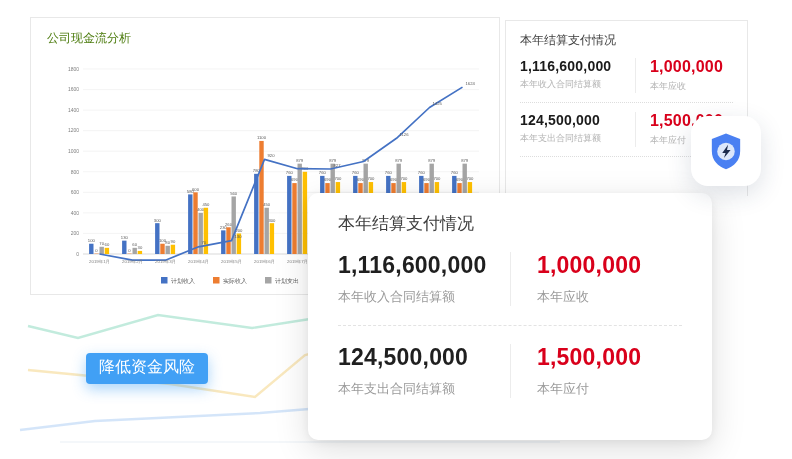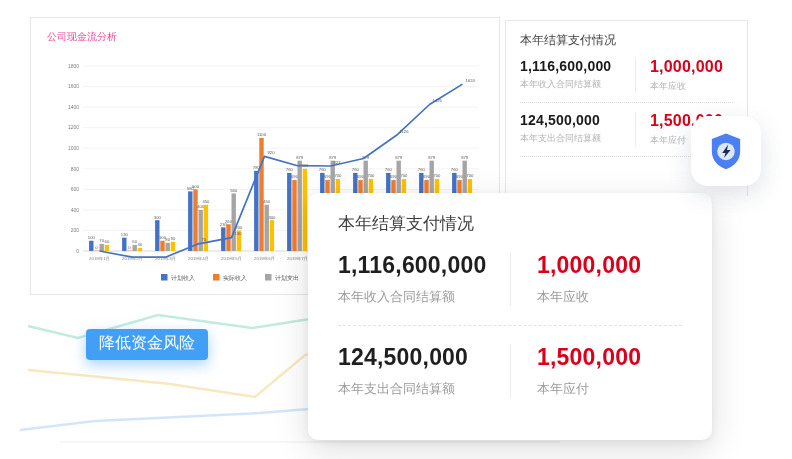--- a/index.html
+++ b/index.html
@@ -9,21 +9,21 @@
     font-family:"Liberation Sans","DejaVu Sans",sans-serif; color:#333;
   }
   
   #bg-deco { position:absolute; left:0; top:0; z-index:0; }
 
   
   .chart-card {
     position:absolute; left:30px; top:17px; width:470px; height:278px;
     background:#fff; border:1px solid #e8e8e8; z-index:2;
   }
-  .chart-card h3 { font-size:10px; font-weight:400; color:#ec4899; padding:12px 0 0 16px; }
+  .chart-card h3 { font-size:12px; font-weight:400; color:#4d7c0f; padding:12px 0 0 16px; }
   .chart-svg { display:block; margin:2px auto 0; }
 
   
   .summary-panel {
     position:absolute; left:505px; top:20px; width:243px; height:176px;
     background:#fff; border:1px solid #e8e8e8; border-bottom:none;
     padding:11px 14px 0 14px; z-index:3;
   }
   .summary-panel h3 { font-size:12px; font-weight:400; color:#404040; margin-bottom:9px; }
   .stat-row { display:flex; align-items:flex-start; }
@@ -53,21 +53,21 @@
   .popup-row { display:flex; align-items:flex-start; }
   .popup-col { flex:0 0 50%; }
   .popup-col.accent { flex:1; padding-left:26px; border-left:1px solid #ececec; }
   .popup-value { font-size:23px; font-weight:700; color:#1f1f1f; letter-spacing:.2px; }
   .popup-value.red { color:#d9001b; }
   .popup-label { font-size:13px; color:#9b9b9b; margin-top:9px; }
   .dashed-sep { border-top:1px dashed #e3e3e3; margin:19px 0 18px; }
 
   
   .risk-badge {
-    position:absolute; left:86px; top:329px; z-index:6;
+    position:absolute; left:86px; top:353px; z-index:6;
     background:#41a0f5; color:#fff; font-size:16px;
     padding:4px 13px 6px; border-radius:4px; border:none; cursor:pointer;
     box-shadow:0 5px 14px rgba(65,160,245,.45);
     font-family:"Liberation Sans","DejaVu Sans",sans-serif;
   }
 </style>
 </head>
 <body>
 
 <svg id="bg-deco" width="792" height="459">

